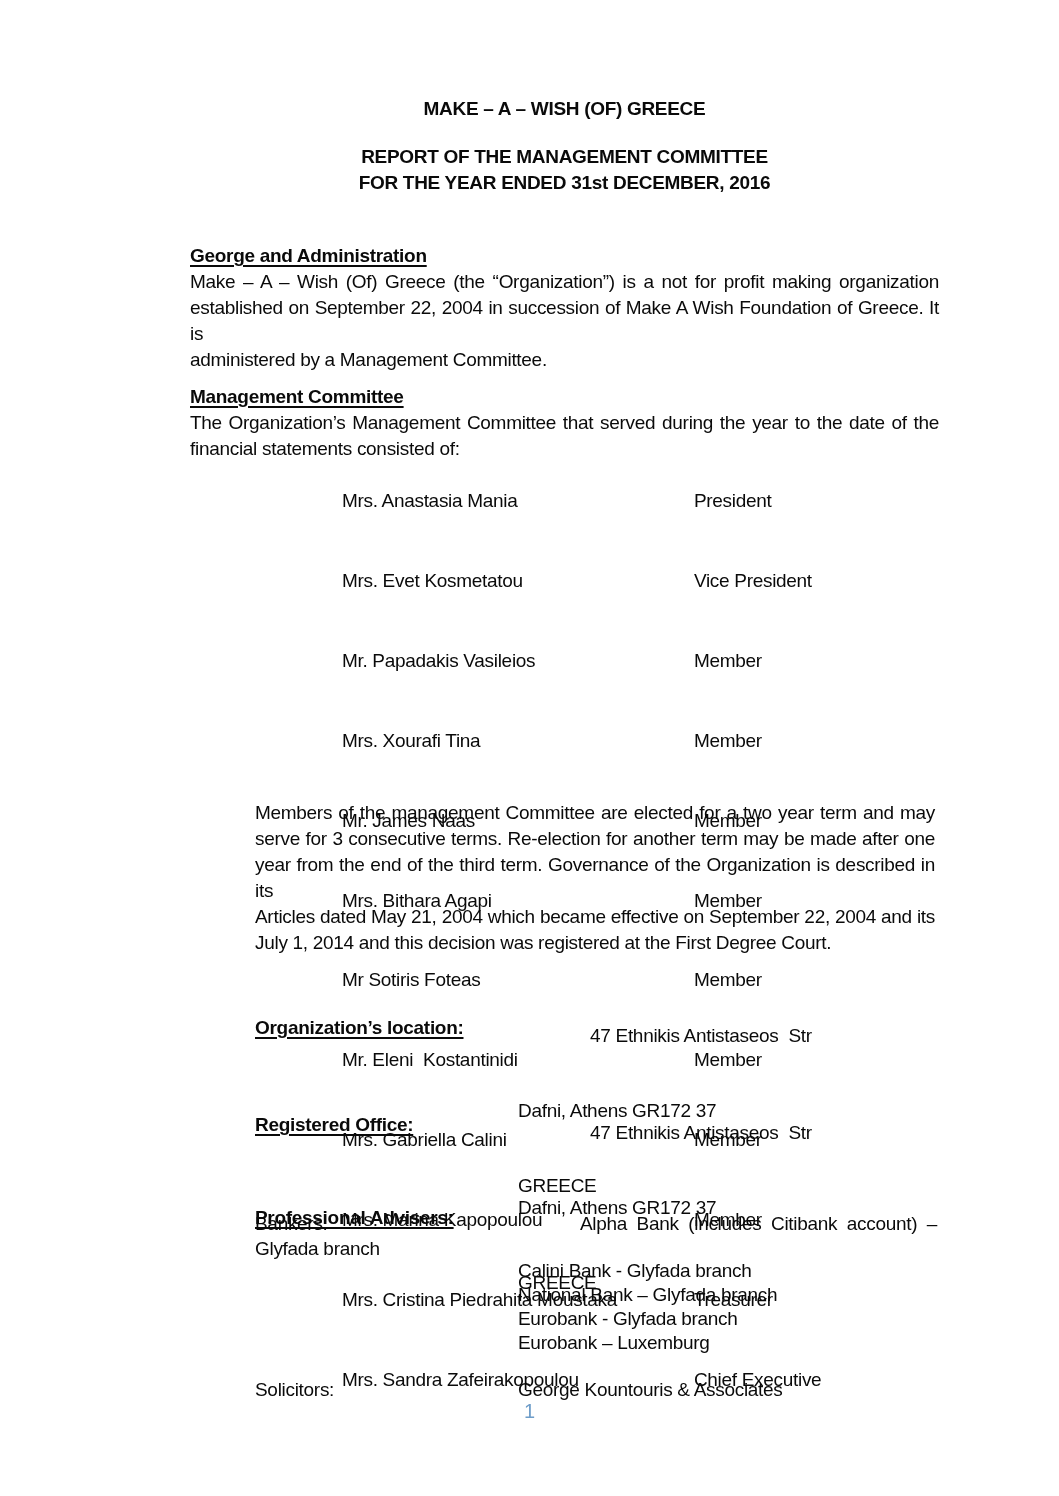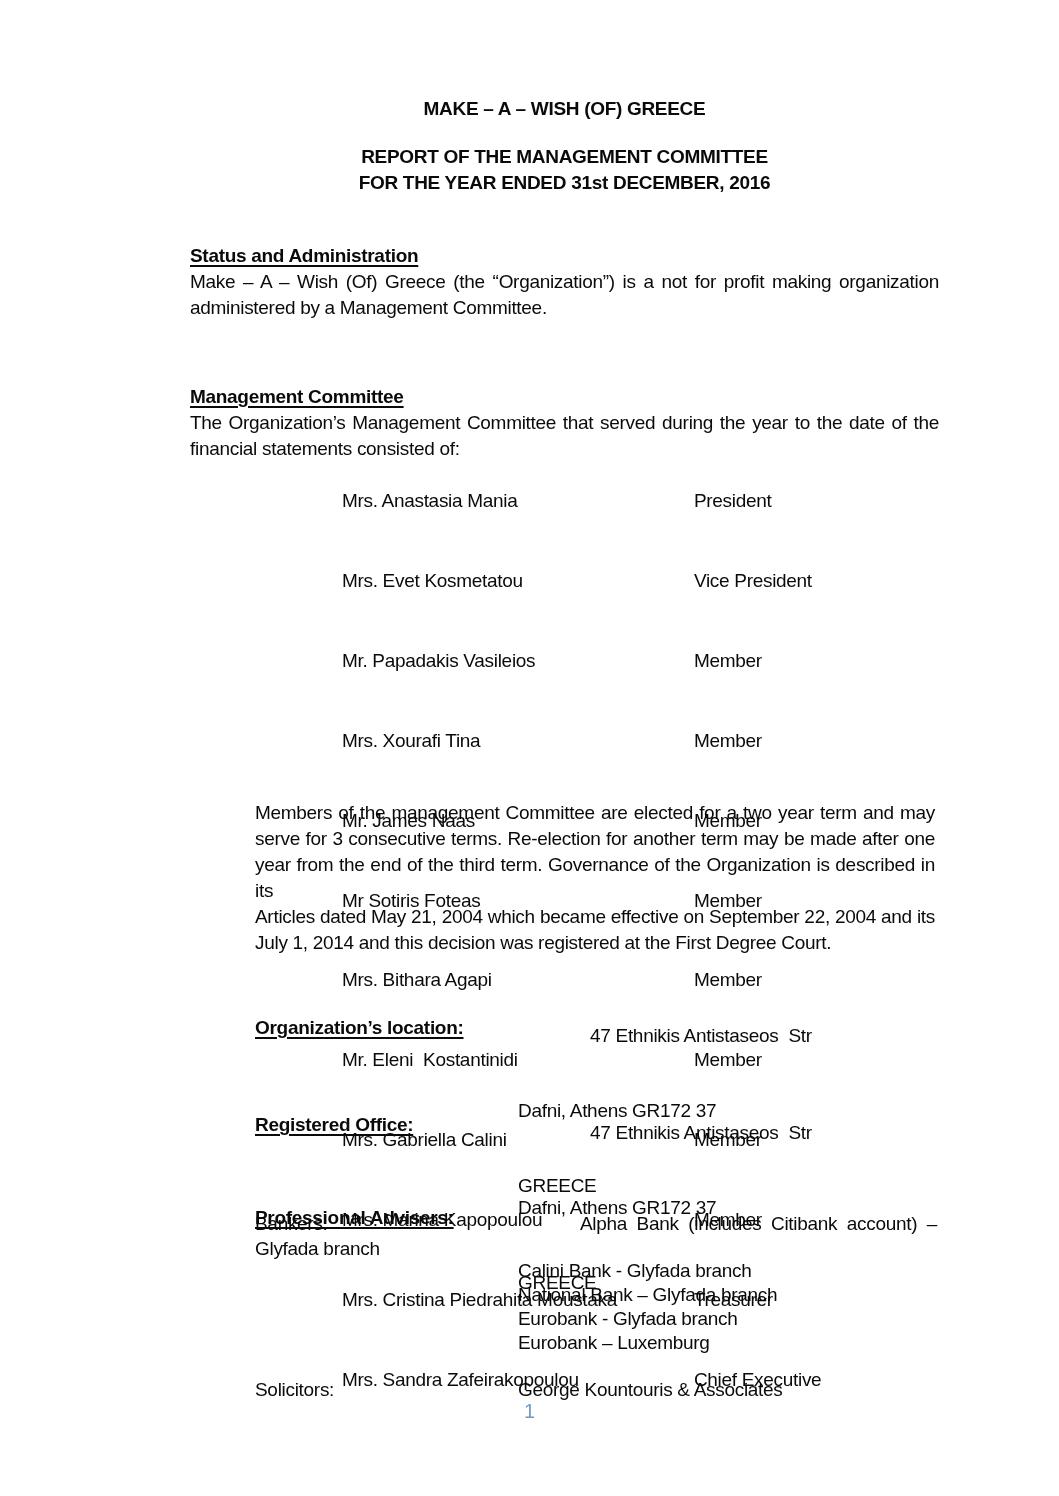--- a/index.html
+++ b/index.html
@@ -100,22 +100,23 @@
 
 <div class="page">
 
   <div class="abs title-block">
     <div class="bold">MAKE – A – WISH (OF) GREECE</div>
     <div class="bold gap-before">REPORT OF THE MANAGEMENT COMMITTEE</div>
     <div class="bold">FOR THE YEAR ENDED 31st DECEMBER, 2016</div>
   </div>
 
   <div class="abs status-block">
-    <div class="heading">Status and Administration</div>
+    <div class="heading">George and Administration</div>
     <div class="jline">Make – A – Wish (Of) Greece (the “Organization”) is a not for profit making organization</div>
+    <div class="jline">established on September 22, 2004 in succession of Make A Wish Foundation of Greece. It is</div>
     <div class="jline-end">administered by a Management Committee.</div>
   </div>
 
   <div class="abs mgmt-block">
     <div class="heading">Management Committee</div>
     <div class="jline">The Organization’s Management Committee that served during the year to the date of the</div>
     <div class="jline-end">financial statements consisted of:</div>
   </div>
 
   <div class="abs committee-list">
@@ -128,24 +129,24 @@
     <div class="member-row">
       <span class="member-name">Mr. Papadakis Vasileios</span><span class="member-role">Member</span>
     </div>
     <div class="member-row">
       <span class="member-name">Mrs. Xourafi Tina</span><span class="member-role">Member</span>
     </div>
     <div class="member-row">
       <span class="member-name">Mr. James Naas</span><span class="member-role">Member</span>
     </div>
     <div class="member-row">
+      <span class="member-name">Mrs. Bithara Agapi</span><span class="member-role">Member</span>
+    </div>
+    <div class="member-row">
       <span class="member-name">Mr Sotiris Foteas</span><span class="member-role">Member</span>
-    </div>
-    <div class="member-row">
-      <span class="member-name">Mrs. Bithara Agapi</span><span class="member-role">Member</span>
     </div>
     <div class="member-row">
       <span class="member-name">Mr. Eleni  Kostantinidi</span><span class="member-role">Member</span>
     </div>
     <div class="member-row">
       <span class="member-name">Mrs. Gabriella Calini</span><span class="member-role">Member</span>
     </div>
     <div class="member-row">
       <span class="member-name">Mrs. Marina Kapopoulou</span><span class="member-role">Member</span>
     </div>

